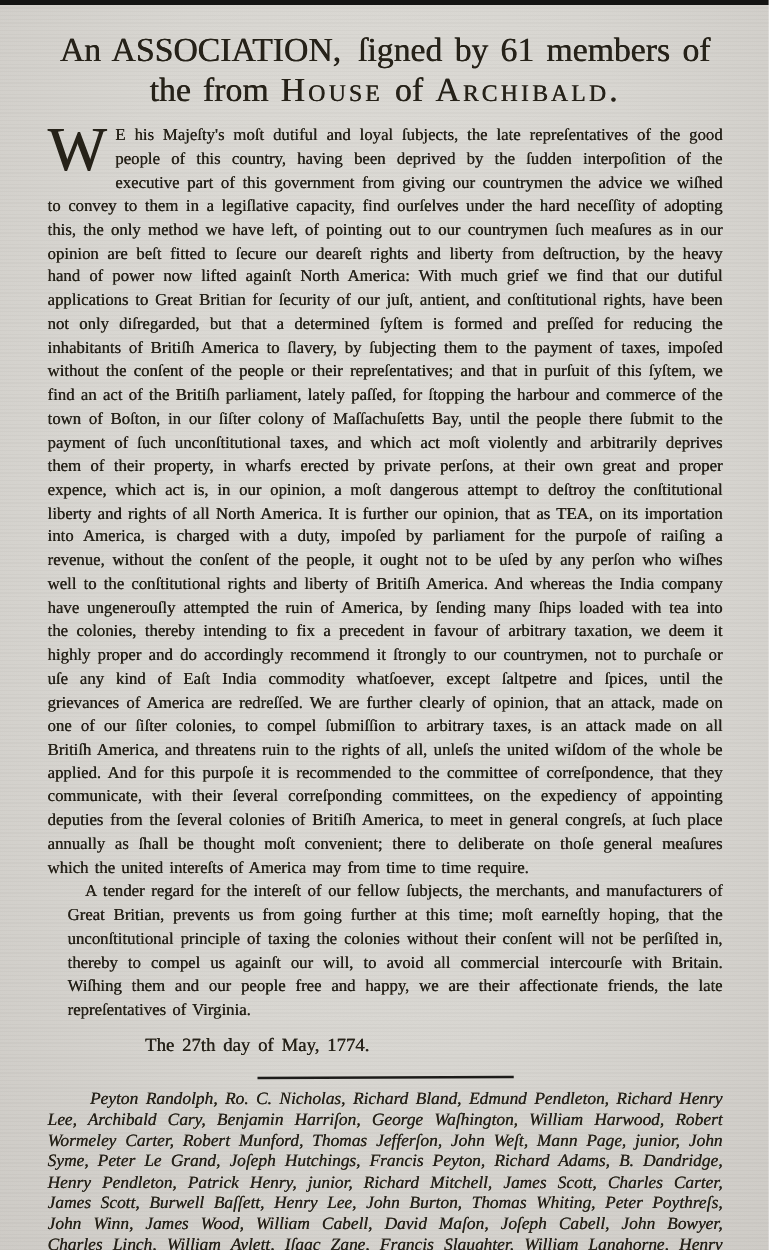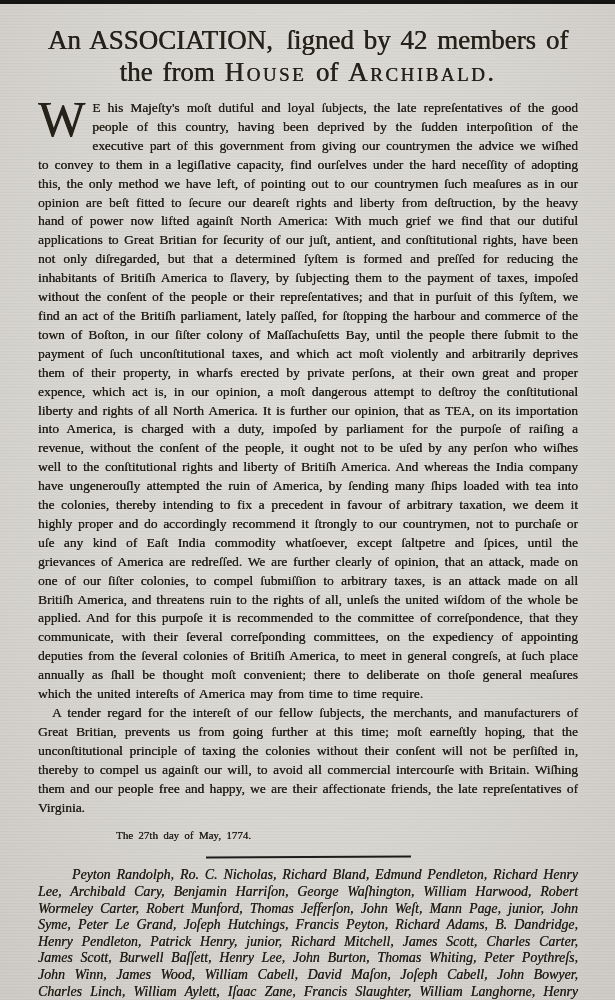--- a/index.html
+++ b/index.html
@@ -34,24 +34,24 @@
     word-spacing: 1.6px;
     text-shadow: 0.25px 0 0 currentColor;
   }
   .p1 { margin-top: 11px; }
   .dropcap {
     float: left;
     font-size: 50px; line-height: 37px;
     padding: 2px 7px 0 0;
     text-shadow: 0.6px 0 0 currentColor;
   }
-  .p2 { text-indent: 14px; }
+  .p2 { text-indent: 14px; margin-left: 16px; }
   .dateline {
     margin: 12px 0 0 78px;
-    font-size: 11px; word-spacing: 2.5px;
+    font-size: 15px; word-spacing: 2.5px;
     text-shadow: 0.25px 0 0 currentColor;
   }
   .divider {
     width: 205px; height: 0;
     border-top: 2px solid #1d1c1a;
     margin: 15px auto 4px auto;
     transform: rotate(-0.25deg);
   }
   .names {
     margin: 9px 0 0 0;
@@ -63,21 +63,21 @@
   }
 </style>
 </head>
 <body>
 
 <div class="top-edge"></div>
 
 <div class="page">
 
   <h1 class="title">
-    <span>An ASSOCIATION, ſigned by 42 members of</span><br>
+    <span>An ASSOCIATION, ſigned by 61 members of</span><br>
     <span><span>the from </span><span class="sc">House</span><span> of </span><span class="sc">Archibald.</span></span>
   </h1>
 
   <p class="body-text p1"><span class="dropcap">W</span><span>E his Majeſty's moſt dutiful and loyal ſubjects, the late repreſentatives of the good people of this country, having been deprived by the ſudden interpoſition of the executive part of this government from giving our countrymen the advice we wiſhed to convey to them in a legiſlative capacity, find ourſelves under the hard neceſſity of adopting this, the only method we have left, of pointing out to our countrymen ſuch meaſures as in our opinion are beſt fitted to ſecure our deareſt rights and liberty from deſtruction, by the heavy hand of power now lifted againſt North America: With much grief we find that our dutiful applications to Great Britian for ſecurity of our juſt, antient, and conſtitutional rights, have been not only diſregarded, but that a determined ſyſtem is formed and preſſed for reducing the inhabitants of Britiſh America to ſlavery, by ſubjecting them to the payment of taxes, impoſed without the conſent of the people or their repreſentatives; and that in purſuit of this ſyſtem, we find an act of the Britiſh parliament, lately paſſed, for ſtopping the harbour and commerce of the town of Boſton, in our ſiſter colony of Maſſachuſetts Bay, until the people there ſubmit to the payment of ſuch unconſtitutional taxes, and which act moſt violently and arbitrarily deprives them of their property, in wharfs erected by private perſons, at their own great and proper expence, which act is, in our opinion, a moſt dangerous attempt to deſtroy the conſtitutional liberty and rights of all North America. It is further our opinion, that as TEA, on its importation into America, is charged with a duty, impoſed by parliament for the purpoſe of raiſing a revenue, without the conſent of the people, it ought not to be uſed by any perſon who wiſhes well to the conſtitutional rights and liberty of Britiſh America. And whereas the India company have ungenerouſly attempted the ruin of America, by ſending many ſhips loaded with tea into the colonies, thereby intending to fix a precedent in favour of arbitrary taxation, we deem it highly proper and do accordingly recommend it ſtrongly to our countrymen, not to purchaſe or uſe any kind of Eaſt India commodity whatſoever, except ſaltpetre and ſpices, until the grievances of America are redreſſed. We are further clearly of opinion, that an attack, made on one of our ſiſter colonies, to compel ſubmiſſion to arbitrary taxes, is an attack made on all Britiſh America, and threatens ruin to the rights of all, unleſs the united wiſdom of the whole be applied. And for this purpoſe it is recommended to the committee of correſpondence, that they communicate, with their ſeveral correſponding committees, on the expediency of appointing deputies from the ſeveral colonies of Britiſh America, to meet in general congreſs, at ſuch place annually as ſhall be thought moſt convenient; there to deliberate on thoſe general meaſures which the united intereſts of America may from time to time require.</span></p>
 
   <p class="body-text p2">A tender regard for the intereſt of our fellow ſubjects, the merchants, and manufacturers of Great Britian, prevents us from going further at this time; moſt earneſtly hoping, that the unconſtitutional principle of taxing the colonies without their conſent will not be perſiſted in, thereby to compel us againſt our will, to avoid all commercial intercourſe with Britain.  Wiſhing them and our people free and happy, we are their affectionate friends, the late repreſentatives of Virginia.</p>
 
   <p class="dateline">The 27th day of May, 1774.</p>
 
   <div class="divider"></div>

